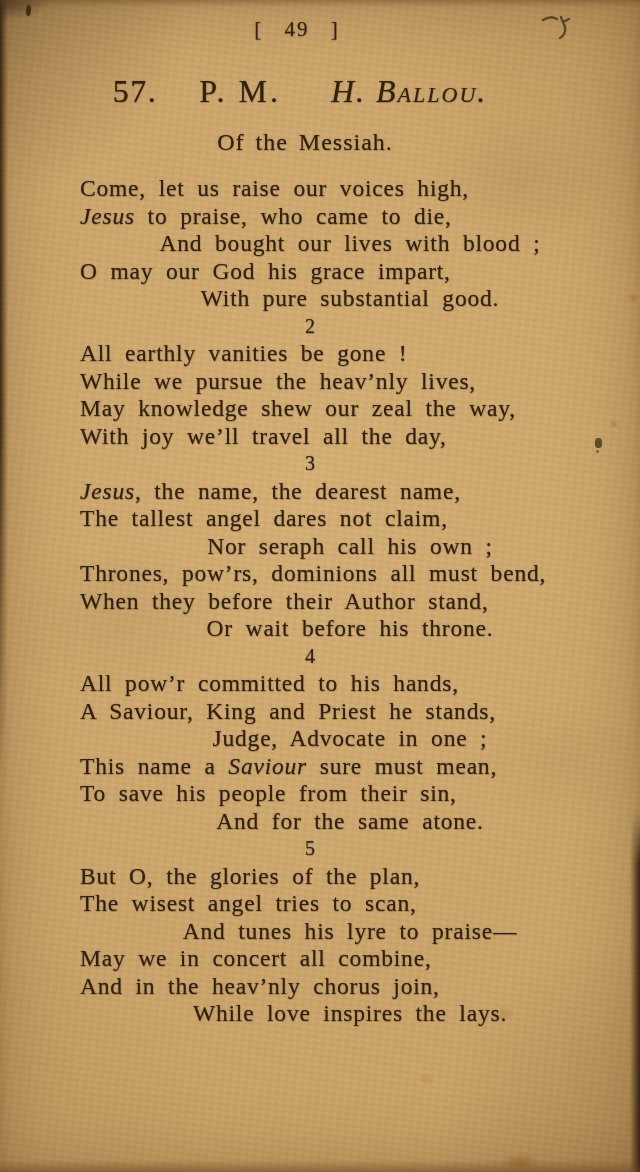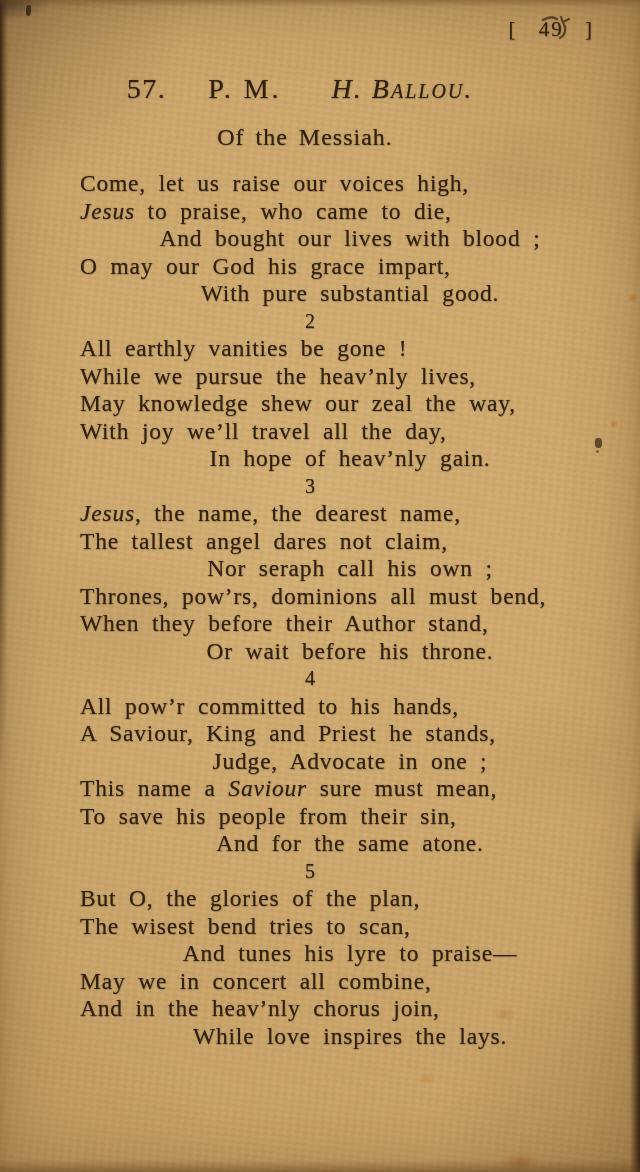--- a/index.html
+++ b/index.html
@@ -45,23 +45,23 @@
   
   .mark1{position:absolute;left:26px;top:5px;width:5px;height:11px;border-radius:45%;
     background:rgba(40,30,18,.8);transform:rotate(4deg);}
   .mark3{position:absolute;left:595px;top:438px;width:7px;height:10px;border-radius:40%;
     background:rgba(52,36,18,.7);}
   .mark3::after{content:"";position:absolute;left:1px;top:12px;width:3px;height:3px;
     border-radius:50%;background:rgba(52,36,18,.55);}
   .squiggle{position:absolute;left:538px;top:12px;opacity:.75;}
   
   .ink{color:#31210f;text-shadow:0 0 1.2px rgba(49,33,15,.55),.5px .5px 0 rgba(49,33,15,.2);}
-  .pagenum{padding-top:17px;text-align:right;padding-right:46px;
+  .pagenum{padding-top:17px;text-align:center;padding-right:46px;
     font-size:21px;letter-spacing:2px;word-spacing:14px;}
-  .hymn-head{margin-top:31px;text-align:center;padding-right:40px;font-size:28px;letter-spacing:1.5px;}
+  .hymn-head{margin-top:31px;text-align:center;padding-right:40px;font-size:32px;letter-spacing:1.5px;}
   .hymn-head .num{margin-right:42px;}
   .hymn-head .meter{margin-right:50px;letter-spacing:3px;}
   .hymn-head .author{font-style:italic;font-variant:small-caps;letter-spacing:2px;}
   .hymn-title{margin-top:19px;text-align:center;padding-right:30px;font-size:24px;letter-spacing:1px;word-spacing:4px;}
   .stanzas{margin-top:19px;margin-left:80px;width:480px;font-size:23.5px;}
   .line{line-height:27.5px;height:27.5px;white-space:nowrap;letter-spacing:.8px;word-spacing:6px;}
   .line.indent{padding-left:60px;text-align:center;}
   .stanza-num{line-height:27.5px;height:27.5px;text-align:center;font-size:20px;width:460px;}
   .it{font-style:italic;}
 </style>
@@ -82,38 +82,37 @@
       <div class="line"><span>Come, let us raise our voices high,</span></div>
       <div class="line"><span class="it">Jesus</span><span> to praise, who came to die,</span></div>
       <div class="line indent"><span>And bought our lives with blood ;</span></div>
       <div class="line"><span>O may our God his grace impart,</span></div>
       <div class="line indent"><span>With pure substantial good.</span></div>
       <div class="stanza-num">2</div>
       <div class="line"><span>All earthly vanities be gone !</span></div>
       <div class="line"><span>While we pursue the heav’nly lives,</span></div>
       <div class="line"><span>May knowledge shew our zeal the way,</span></div>
       <div class="line"><span>With joy we’ll travel all the day,</span></div>
-      <div class="line indent"><span>In hope of heav’nly gain.</span></div>
       <div class="stanza-num">3</div>
       <div class="line"><span class="it">Jesus</span><span>, the name, the dearest name,</span></div>
       <div class="line"><span>The tallest angel dares not claim,</span></div>
       <div class="line indent"><span>Nor seraph call his own ;</span></div>
       <div class="line"><span>Thrones, pow’rs, dominions all must bend,</span></div>
       <div class="line"><span>When they before their Author stand,</span></div>
       <div class="line indent"><span>Or wait before his throne.</span></div>
       <div class="stanza-num">4</div>
       <div class="line"><span>All pow’r committed to his hands,</span></div>
       <div class="line"><span>A Saviour, King and Priest he stands,</span></div>
       <div class="line indent"><span>Judge, Advocate in one ;</span></div>
       <div class="line"><span>This name a </span><span class="it">Saviour</span><span> sure must mean,</span></div>
       <div class="line"><span>To save his people from their sin,</span></div>
       <div class="line indent"><span>And for the same atone.</span></div>
       <div class="stanza-num">5</div>
       <div class="line"><span>But O, the glories of the plan,</span></div>
-      <div class="line"><span>The wisest bend tries to scan,</span></div>
+      <div class="line"><span>The wisest angel tries to scan,</span></div>
       <div class="line indent"><span>And tunes his lyre to praise—</span></div>
       <div class="line"><span>May we in concert all combine,</span></div>
       <div class="line"><span>And in the heav’nly chorus join,</span></div>
       <div class="line indent"><span>While love inspires the lays.</span></div>
     </div>
 
   <div class="edge-left"></div>
   <div class="corner-tl"></div>
   <div class="edge-top"></div>
   <div class="edge-right"></div>

